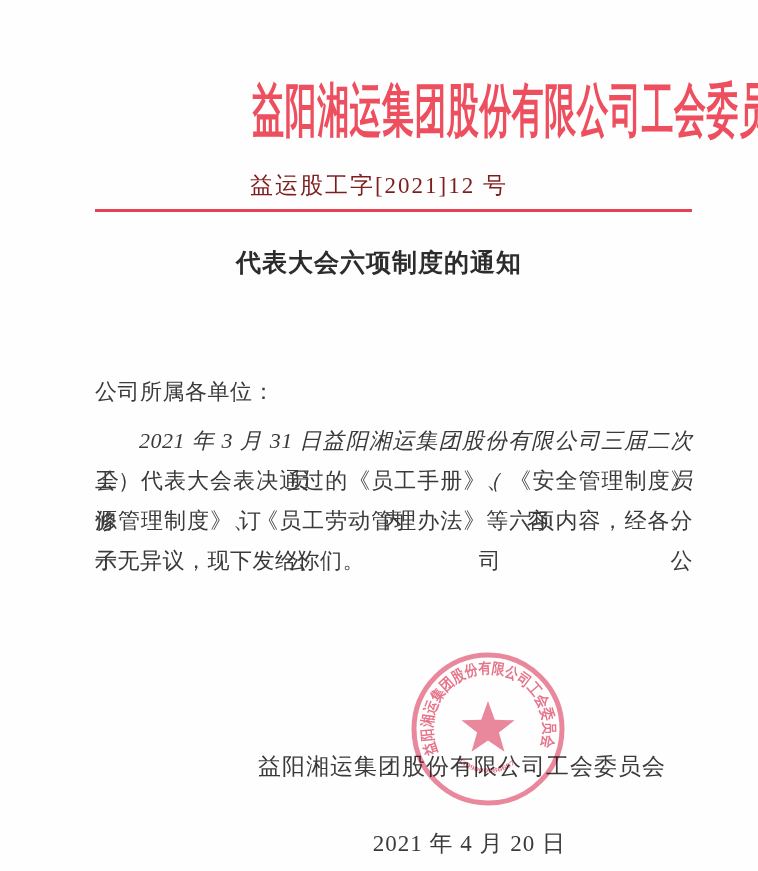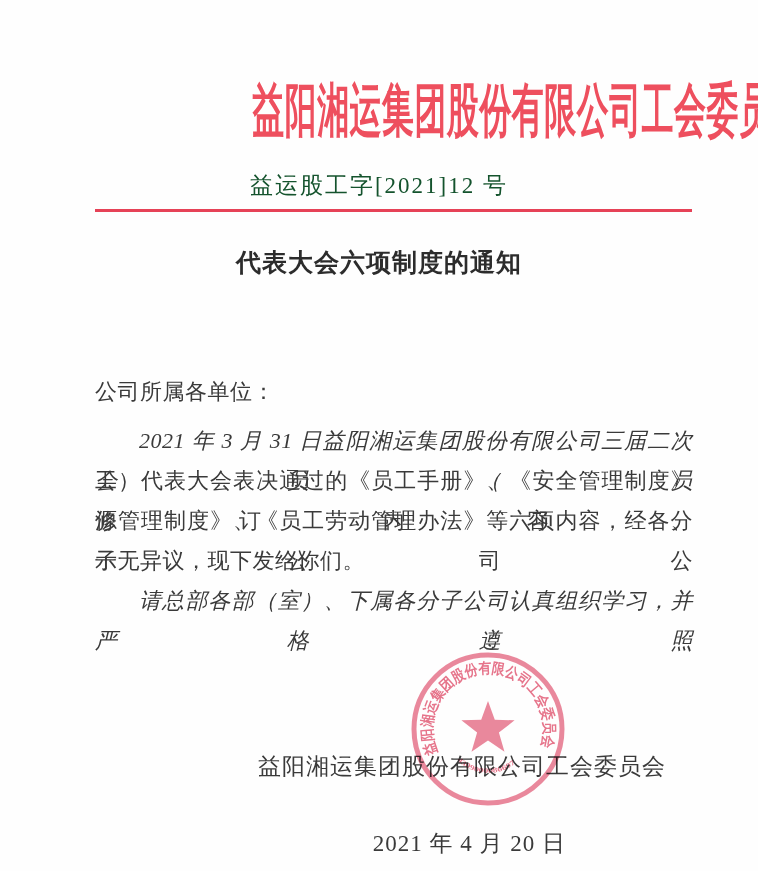--- a/index.html
+++ b/index.html
@@ -38,21 +38,21 @@
   }
   
   .doc-number {
     position: absolute;
     top: 170px;
     left: 0;
     width: 758px;
     text-align: center;
     font-size: 23px;
     letter-spacing: 2px;
-    color: #14532d;
+    color: #7f1d1d;
     font-style: normal;
   }
   
   .red-rule {
     position: absolute;
     top: 209px;
     left: 95px;
     width: 597px;
     height: 3px;
     background: var(--red_line, #e64257);
@@ -147,21 +147,20 @@
   <div class="notice-title">
     <div>代表大会六项制度的通知</div>
   </div>
 
   <div class="body-text">
     <div class="line salutation">公司所属各单位：</div>
     <div class="line just indent">2021 年 3 月 31 日益阳湘运集团股份有限公司三届二次会员（员</div>
     <div class="line just">工）代表大会表决通过的《员工手册》、《安全管理制度》修订内容、</div>
     <div class="line just">源管理制度》、《员工劳动管理办法》等六项内容，经各分子公司公</div>
     <div class="line">示无异议，现下发给你们。</div>
-    <div class="line just indent">请总部各部（室）、下属各分子公司认真组织学习，并严格遵照</div>
   </div>
 
   <div class="signature">益阳湘运集团股份有限公司工会委员会</div>
 
   <div class="sign-date">2021 年 4 月 20 日</div>
 
   <svg class="seal" viewBox="0 0 190 190" xmlns="http://www.w3.org/2000/svg">
     <defs>
       <path id="ringTextPath" d="M 44.3 118.7 A 56 56 0 1 1 145.8 118.7" fill="none"></path>
       <path id="serialPath" d="M 61.3 123.3 A 44 44 0 0 0 128.7 123.3" fill="none"></path>

